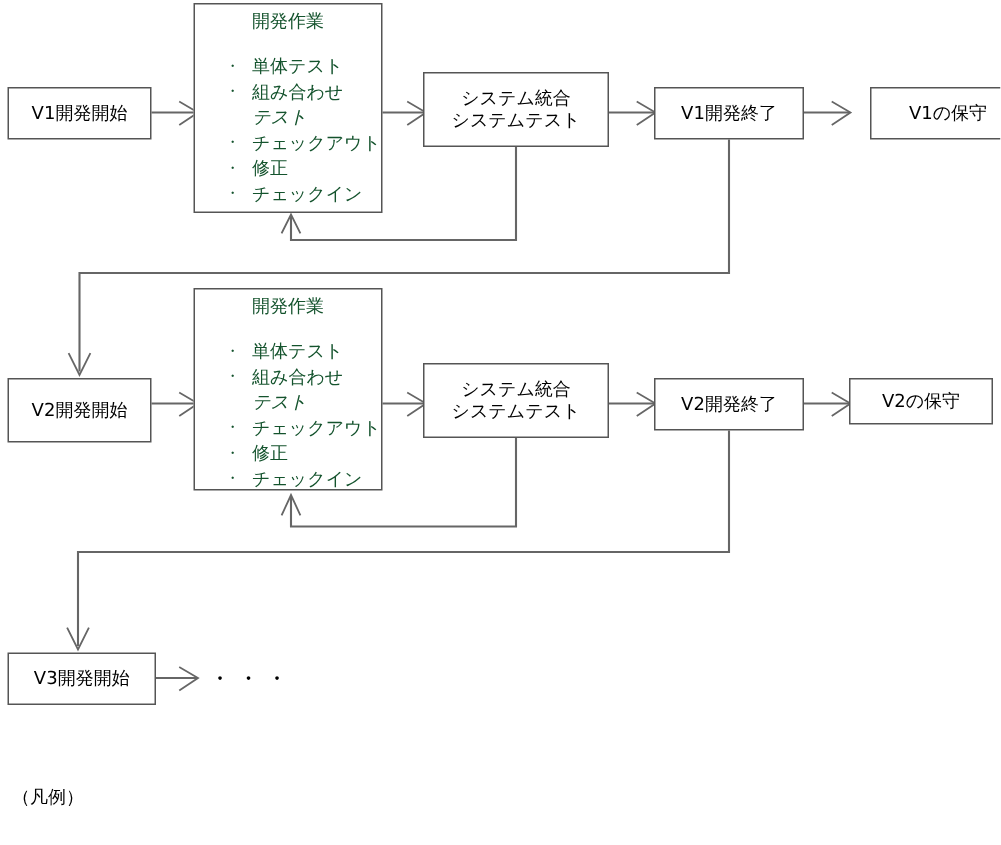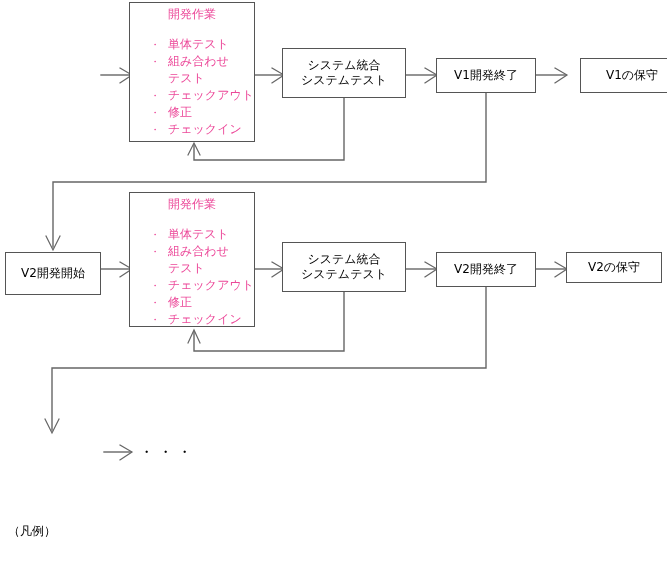--- a/index.html
+++ b/index.html
@@ -42,21 +42,21 @@
   .node.multi {
     flex-direction: column;
     justify-content: center;
   }
   .devbox {
     position: absolute;
     box-sizing: border-box;
     border: 1px solid #555555;
     background: #ffffff;
     font-size: 12px;
-    color: #ec4899;
+    color: #14532d;
   }
   .devbox .title {
     text-align: center;
     padding-top: 4px;
     font-size: 12px;
     line-height: 15px;
   }
   .devbox ul {
     list-style: none;
     margin: 16px;
@@ -72,20 +72,21 @@
   }
   .devbox li.bulleted::before {
     content: "\30FB";
     position: absolute;
     left: 4px;
     top: 0;
     font-size: 10px;
   }
   .devbox li.cont {
     padding-left: 22px;
+    font-style: italic;
   }
   .legend {
     position: absolute;
     font-size: 12px;
     line-height: 17px;
     color: #000000;
     white-space: pre;
   }
   .legend .lgtitle {
     display: block;
@@ -141,20 +142,23 @@
 
       <polyline points="486,287 486,368 52,368 52,430"></polyline>
       <polyline points="45,419 52,433 59,419" stroke-width="1.2"></polyline>
 
       <line x1="104" y1="452" x2="131" y2="452"></line>
       <polyline points="120,445 132,452 120,460" stroke-width="1.2"></polyline>
 
     </g>
   </svg>
 
+  <div class="node" style="left:5px; top:58px; width:96px; height:35px;">
+    <span>V1開発開始</span>
+  </div>
 
   <div class="devbox" style="left:129px; top:2px; width:126px; height:140px;">
     <div class="title">開発作業</div>
     <ul>
       <li class="bulleted">単体テスト</li>
       <li class="bulleted">組み合わせ</li>
       <li class="cont">テスト</li>
       <li class="bulleted">チェックアウト</li>
       <li class="bulleted">修正</li>
       <li class="bulleted">チェックイン</li>
@@ -196,20 +200,23 @@
   </div>
 
   <div class="node" style="left:436px; top:252px; width:100px; height:35px;">
     <span>V2開発終了</span>
   </div>
 
   <div class="node" style="left:566px; top:252px; width:96px; height:31px;">
     <span>V2の保守</span>
   </div>
 
+  <div class="node" style="left:5px; top:435px; width:99px; height:35px;">
+    <span>V3開発開始</span>
+  </div>
 
   <div class="ellipsis" style="left:139px; top:445px;">・・・</div>
 
   <div class="legend" style="left:8px; top:489px;">
     <span class="lgtitle">（凡例）</span>
     
     
     
   </div>
 

